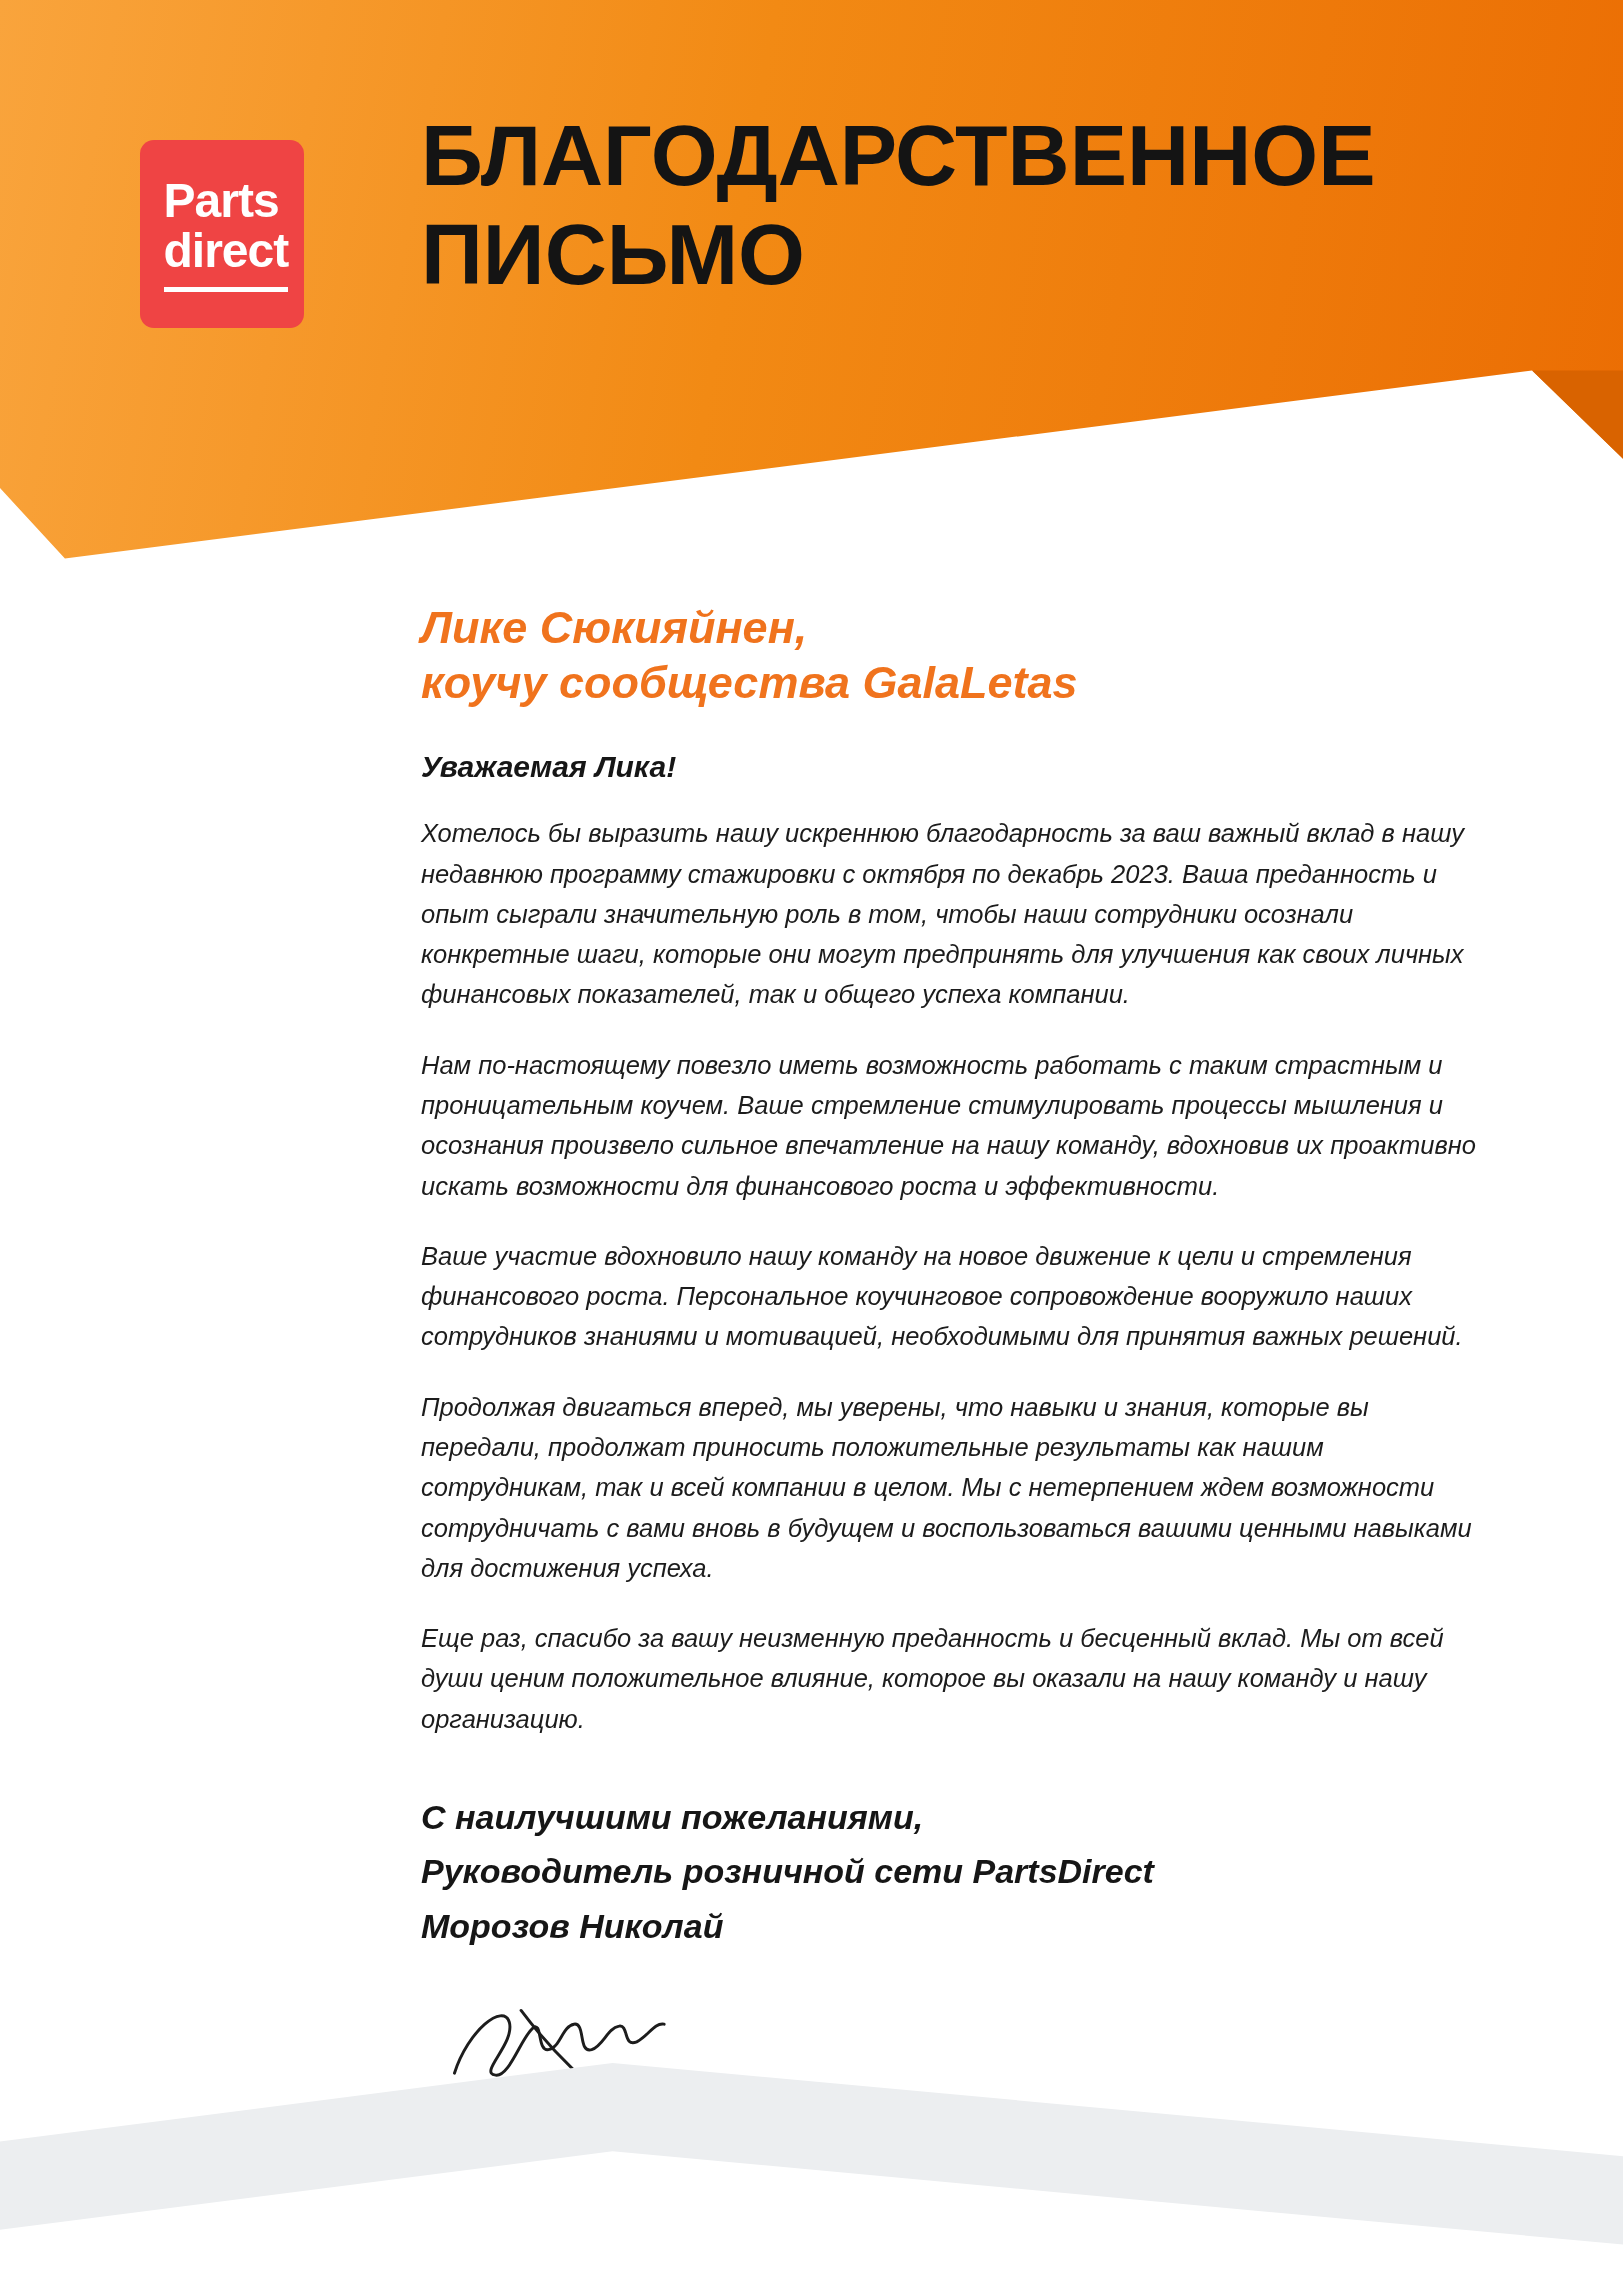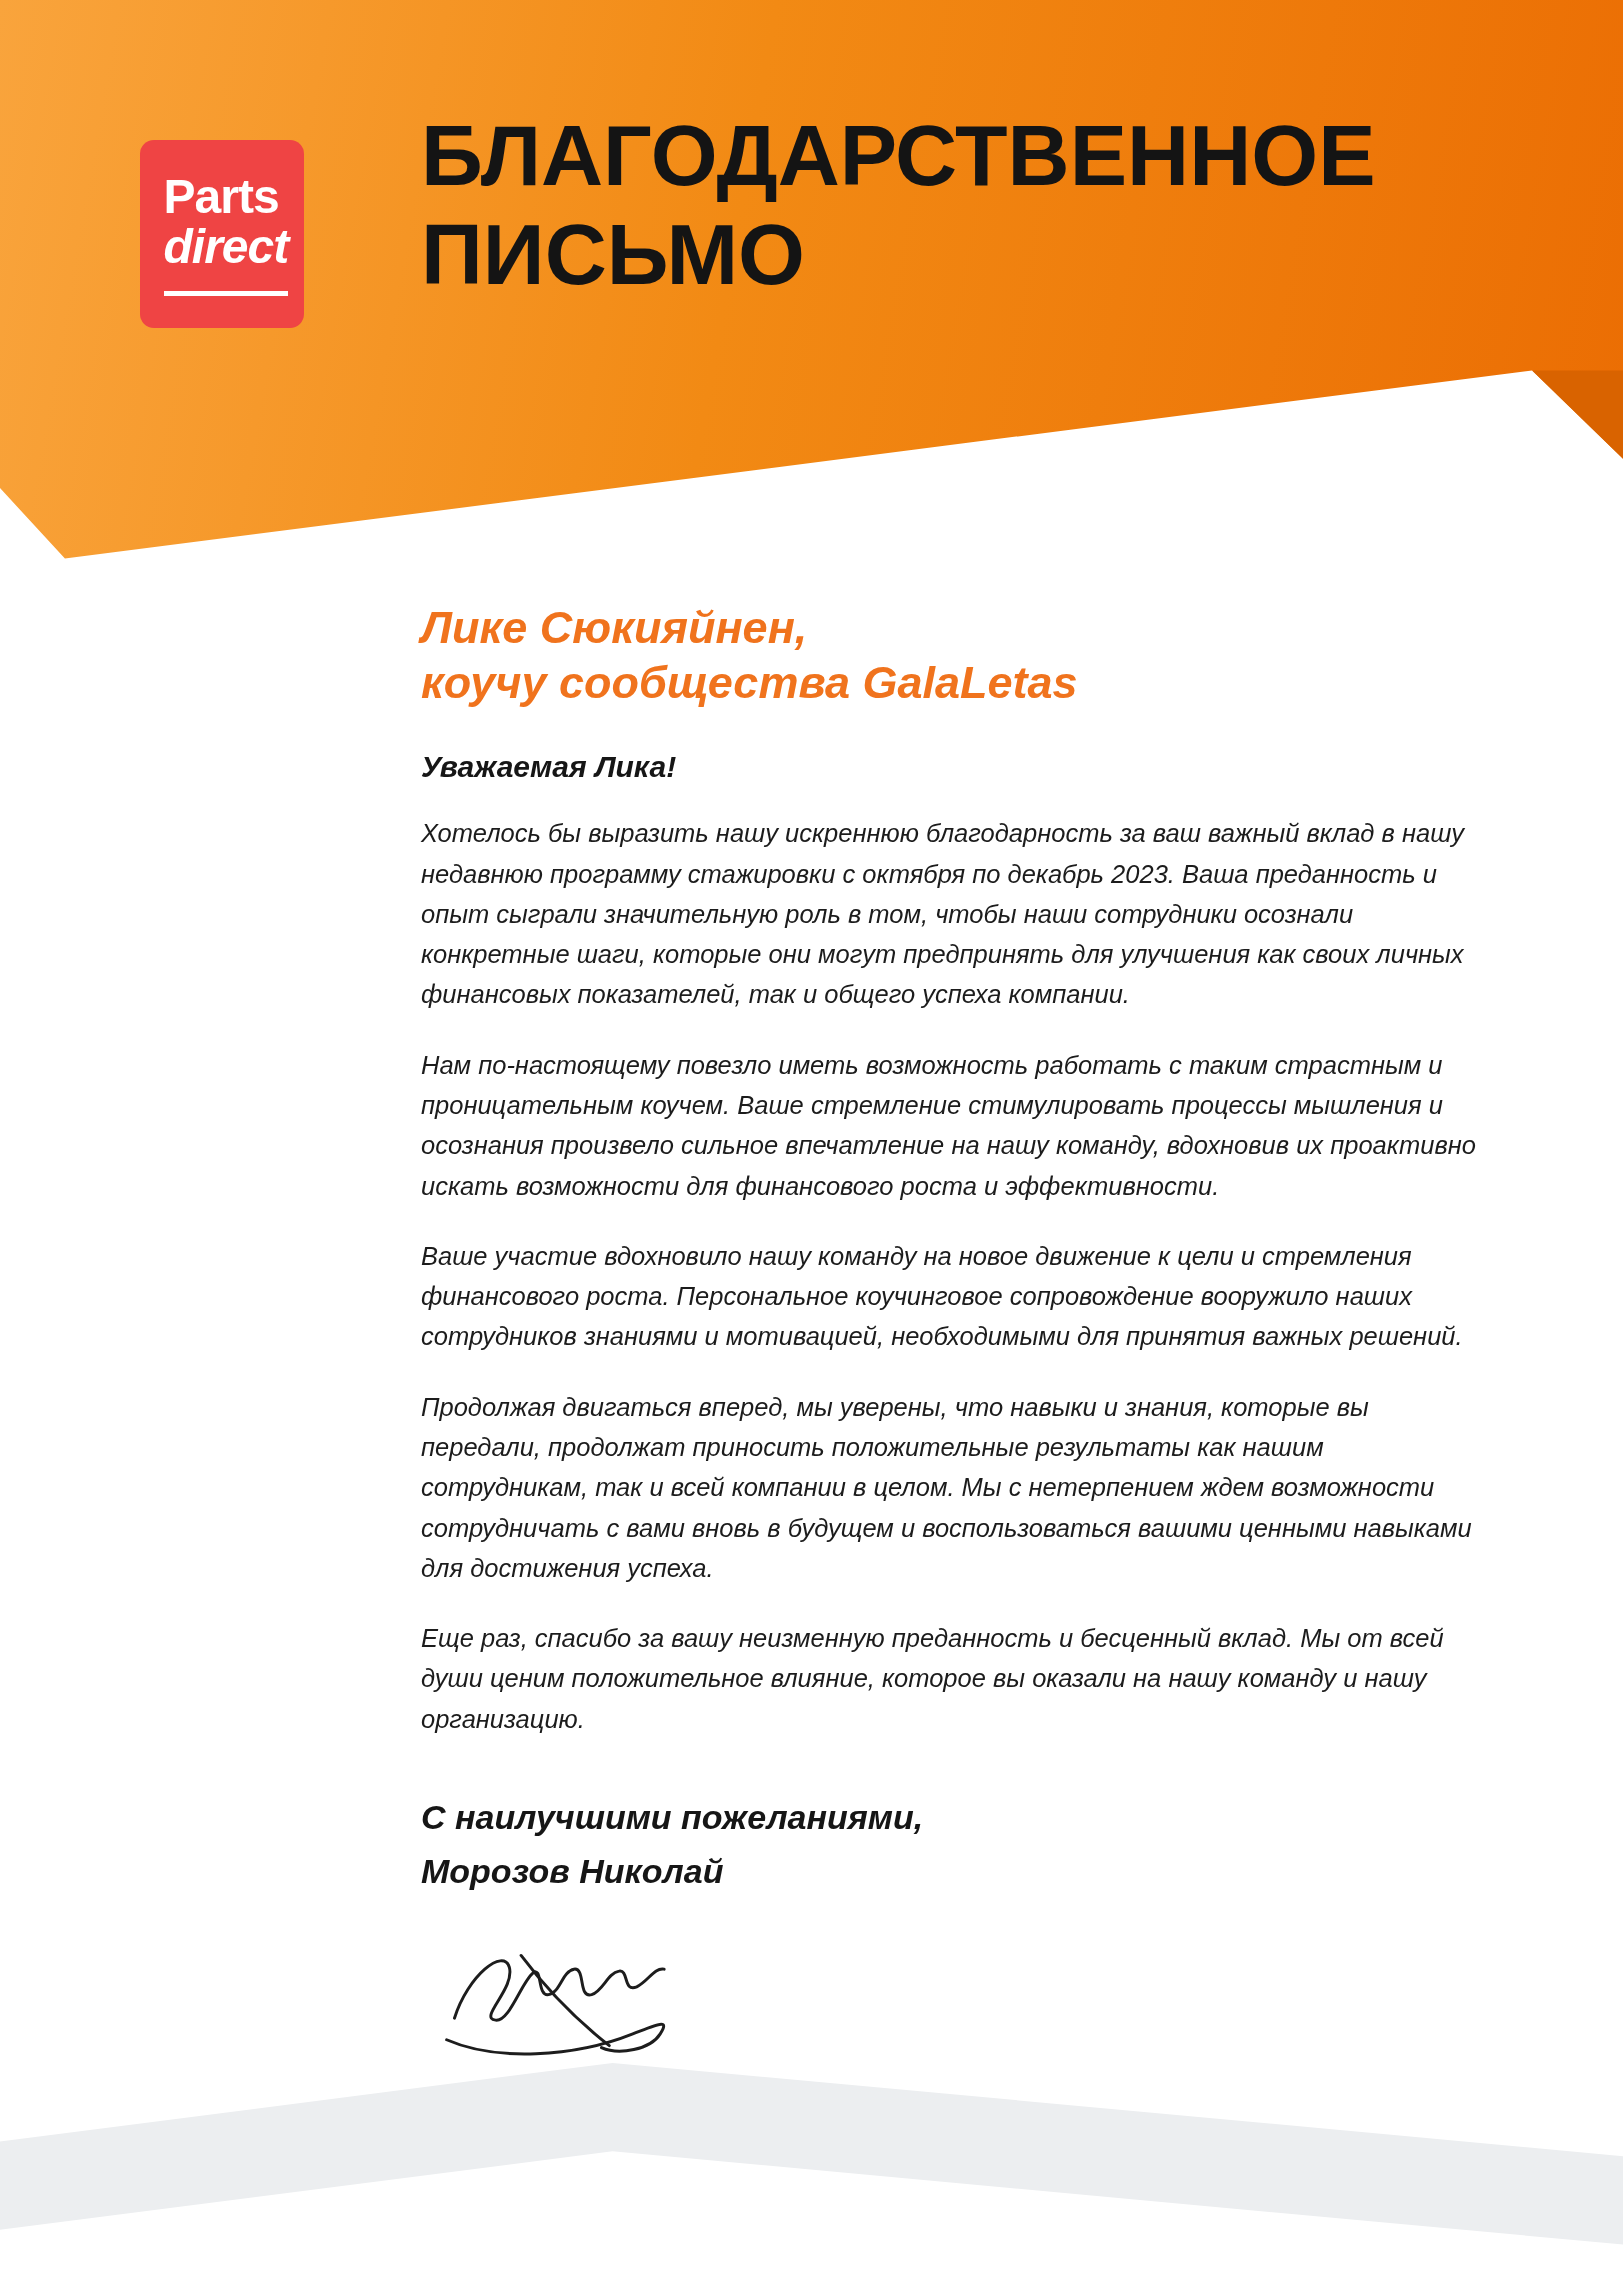--- a/index.html
+++ b/index.html
@@ -32,21 +32,21 @@
     background: #ef4444;
     border-radius: 14px;
     display: flex; flex-direction: column;
     justify-content: center; align-items: flex-start;
     padding-left: 23.5px; box-sizing: border-box;
   }
   .logo span {
     color: #ffffff; font-weight: bold;
     font-size: 48px; line-height: 1.04; letter-spacing: -1px;
   }
-  .logo .logo-line2 { border-bottom: 5.9px solid #ffffff; padding-bottom: 19px; font-style: italic; }
+  .logo .logo-line2 { border-bottom: 5.9px solid #ffffff; padding-bottom: 11px; }
 
   .main-title {
     position: absolute; left: 421px; top: 106px;
     margin: 0;
     font-size: 86px; font-weight: 700; line-height: 1.15;
     color: #141414; letter-spacing: 0;
   }
   .main-title span { display: block; }
 
   
@@ -109,20 +109,21 @@
     <p class="salutation">Уважаемая Лика!</p>
 
     <p class="body-par">Хотелось бы выразить нашу искреннюю благодарность за ваш важный вклад в нашу недавнюю программу стажировки с октября по декабрь 2023. Ваша преданность и опыт сыграли значительную роль в том, чтобы наши сотрудники осознали конкретные шаги, которые они могут предпринять для улучшения как своих личных финансовых показателей, так и общего успеха компании.</p>
     <p class="body-par">Нам по-настоящему повезло иметь возможность работать с таким страстным и проницательным коучем. Ваше стремление стимулировать процессы мышления и осознания произвело сильное впечатление на нашу команду, вдохновив их проактивно искать возможности для финансового роста и эффективности.</p>
     <p class="body-par">Ваше участие вдохновило нашу команду на новое движение к цели и стремления финансового роста. Персональное коучинговое сопровождение вооружило наших сотрудников знаниями и мотивацией, необходимыми для принятия важных решений.</p>
     <p class="body-par">Продолжая двигаться вперед, мы уверены, что навыки и знания, которые вы передали, продолжат приносить положительные результаты как нашим сотрудникам, так и всей компании в целом. Мы с нетерпением ждем возможности сотрудничать с вами вновь в будущем и воспользоваться вашими ценными навыками для достижения успеха.</p>
     <p class="body-par">Еще раз, спасибо за вашу неизменную преданность и бесценный вклад. Мы от всей души ценим положительное влияние, которое вы оказали на нашу команду и нашу организацию.</p>
 
     <div class="closing">
       <span>С наилучшими пожеланиями,</span>
+      <span>Руководитель розничной сети PartsDirect</span>
       <span>Морозов Николай</span>
     </div>
 
     <div class="signature-wrap">
       <svg width="294" height="157" viewBox="0 0 300 160">
         <g fill="none" stroke="#1d1d1d" stroke-width="3" stroke-linecap="round">
           <path d="M28 96 C 42 52, 78 24, 84 44 C 90 66, 52 96, 70 98 C 84 100, 96 60, 108 50 C 118 42, 112 74, 124 72 C 136 70, 138 48, 150 46 C 162 44, 154 76, 168 72 C 180 68, 184 50, 196 48 C 206 46, 200 70, 214 64 C 226 58, 232 44, 242 46"></path>
           <path d="M20 118 C 70 140, 150 136, 210 112 C 236 102, 248 96, 238 112 C 228 128, 196 134, 178 126"></path>
           <path d="M96 32 C 120 64, 150 96, 186 124"></path>
         </g>

